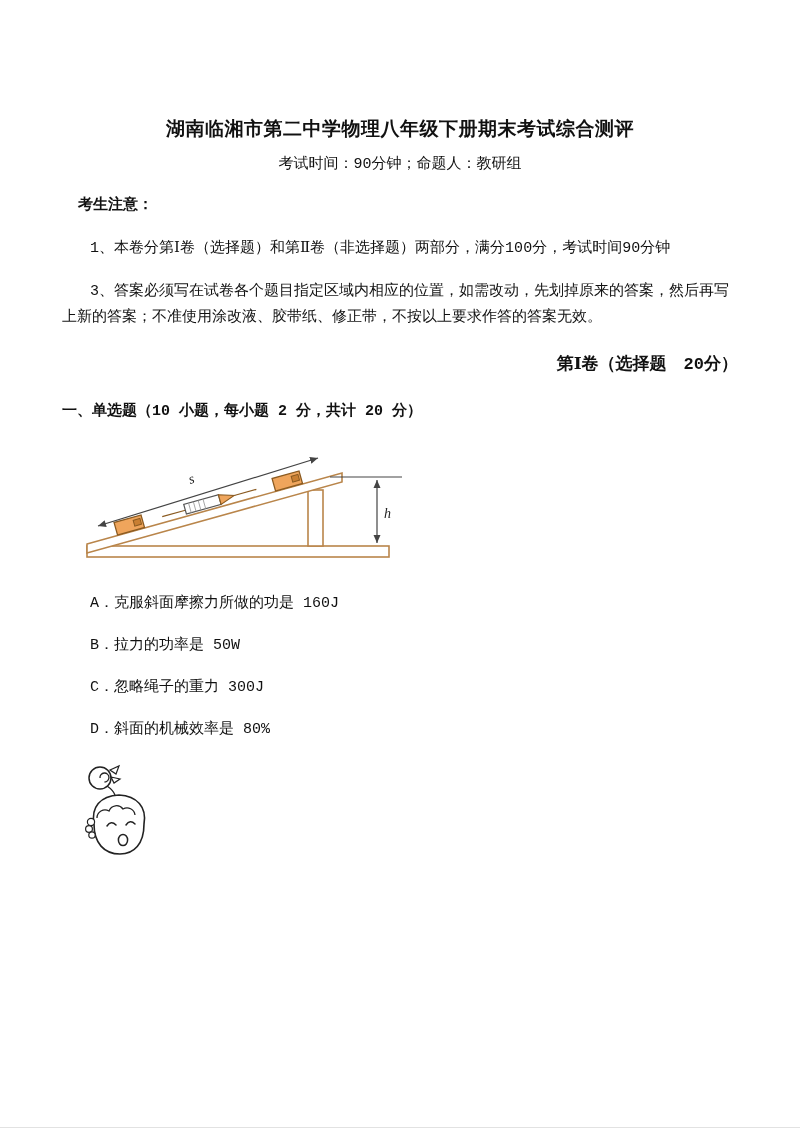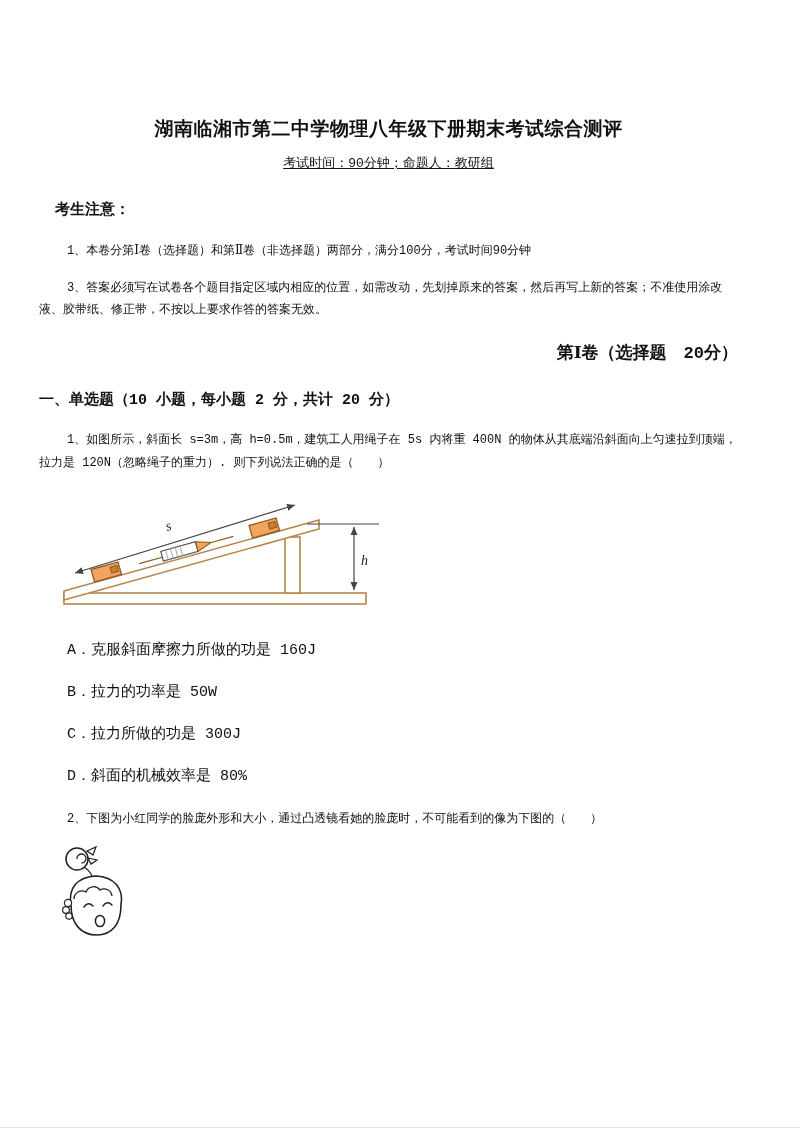--- a/index.html
+++ b/index.html
@@ -4,28 +4,28 @@
 <style>
   html,body{margin:0;padding:0;background:#ffffff;}
   .page{
     position:relative;
     width:800px;height:1131px;
     margin:0 auto;
     background:#ffffff;
     color:#111111;
     font-family:"Liberation Mono","Liberation Serif","DejaVu Serif",serif;
     box-sizing:border-box;
-    padding:116px 62px 0 39px;
+    padding:116px 62px 0 62px;
     overflow:hidden;
   }
   .full{margin-left:-95px;margin-right:-62px;text-align:center;}
   .title{font-size:19px;font-weight:700;margin:0 0 12px 0;letter-spacing:0.5px;}
-  .subtitle{font-size:13px;font-weight:400;margin:0 0 28px 0;text-decoration:underline;}
+  .subtitle{font-size:15px;font-weight:400;margin:0 0 22px 0;}
   .notice-heading{font-size:15px;font-weight:700;margin:0 0 22px 16px;}
-  .para{font-size:12px;line-height:1.78;margin:0 0 16px 0;text-indent:28px;}
+  .para{font-size:15px;line-height:1.78;margin:0 0 16px 0;text-indent:28px;}
   .section-title{font-size:17px;font-weight:700;margin:20px 0 26px 0;text-align:right;}
   .subsection{font-size:15px;font-weight:700;margin:0 0 20px 0;}
   .question{line-height:1.9;margin-bottom:12px;}
   .figure{display:block;}
   .figure.incline{margin:8px 0 14px 22px;}
   .figure.girl{margin:6px 0 0 12px;}
   .options{margin-top:22px;}
   .option{font-size:15px;line-height:1.4;margin:0 0 21px 0;padding-left:28px;}
   .page-edge{position:absolute;left:0;right:0;bottom:3px;border-top:1px solid #e2e2e2;}
   svg text{font-family:"Liberation Serif","DejaVu Serif",serif;}
@@ -38,21 +38,20 @@
   <h1 class="title full">湖南临湘市第二中学物理八年级下册期末考试综合测评</h1>
   <div class="subtitle full">考试时间：90分钟；命题人：教研组</div>
 
   <div class="notice-heading">考生注意：</div>
   <p class="para">1、本卷分第Ⅰ卷（选择题）和第Ⅱ卷（非选择题）两部分，满分100分，考试时间90分钟</p>
   <p class="para">3、答案必须写在试卷各个题目指定区域内相应的位置，如需改动，先划掉原来的答案，然后再写上新的答案；不准使用涂改液、胶带纸、修正带，不按以上要求作答的答案无效。</p>
 
   <h2 class="section-title full">第Ⅰ卷（选择题　20分）</h2>
   <div class="subsection">一、单选题（10 小题，每小题 2 分，共计 20 分）</div>
 
-  <p class="para question">1、如图所示，斜面长 s=3m，高 h=0.5m，建筑工人用绳子在 5s 内将重 400N 的物体从其底端沿斜面向上匀速拉到顶端，拉力是 120N（忽略绳子的重力）. 则下列说法正确的是（　　）</p>
 
   <div class="figure incline">
     <svg width="330" height="126" viewBox="0 0 330 126">
       <defs>
         <marker id="ahE" markerWidth="9" markerHeight="8" refX="8" refY="3.5" orient="auto" markerUnits="userSpaceOnUse">
           <path d="M0,0 L8,3.5 L0,7 Z" fill="#444"></path>
         </marker>
         <marker id="ahS" markerWidth="9" markerHeight="8" refX="0" refY="3.5" orient="auto" markerUnits="userSpaceOnUse">
           <path d="M8,0 L0,3.5 L8,7 Z" fill="#444"></path>
         </marker>
@@ -95,25 +94,24 @@
       <g>
         <line x1="293" y1="40" x2="293" y2="103" stroke="#444" stroke-width="1.2" marker-start="url(#ahS)" marker-end="url(#ahE)"></line>
         <text x="300" y="78" font-size="14" font-style="italic" fill="#222">h</text>
       </g>
     </svg>
   </div>
 
   <div class="options">
     <p class="option">A．克服斜面摩擦力所做的功是 160J</p>
     <p class="option">B．拉力的功率是 50W</p>
-    <p class="option">C．拉力所做的功是 300J</p>
+    <p class="option">C．忽略绳子的重力 300J</p>
     <p class="option">D．斜面的机械效率是 80%</p>
   </div>
 
-  <p class="para question">2、下图为小红同学的脸庞外形和大小，通过凸透镜看她的脸庞时，不可能看到的像为下图的（　　）</p>
 
   <div class="figure girl">
     <svg width="95" height="104" viewBox="0 0 95 104">
 
       <g>
         <circle cx="26" cy="17" r="11" fill="#ffffff" stroke="#222" stroke-width="1.5"></circle>
         <path d="M26,17 a4.5,4.5 0 1,1 4.5,4" fill="none" stroke="#222" stroke-width="1.3"></path>
         <path d="M36,9 l9,-4 -3,8 z" fill="#ffffff" stroke="#222" stroke-width="1.2"></path>
         <path d="M37,16 l9,2 -6,4 z" fill="#ffffff" stroke="#222" stroke-width="1.2"></path>
         <path d="M33,25 Q39,29 41,34" fill="none" stroke="#222" stroke-width="1.3"></path>

